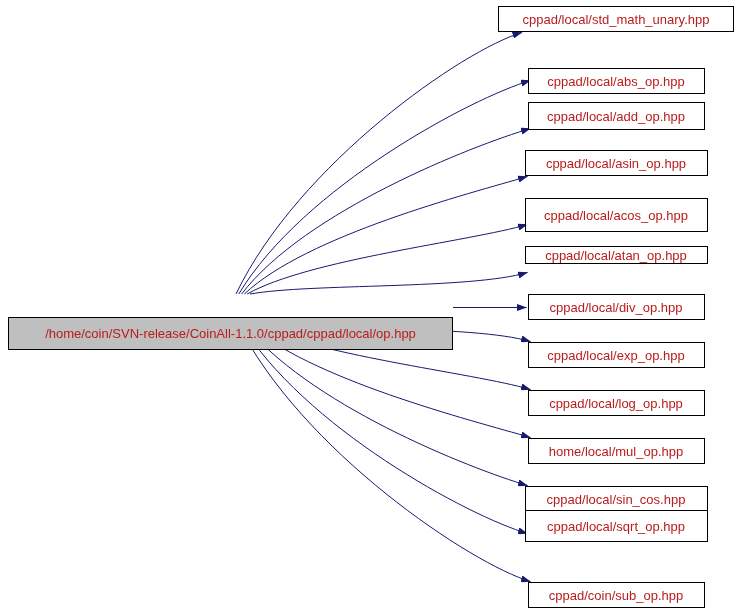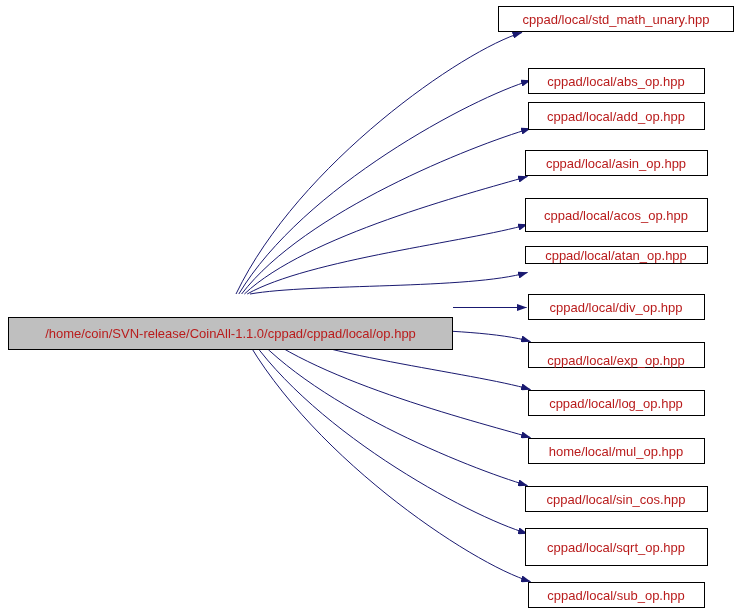--- a/index.html
+++ b/index.html
@@ -90,32 +90,32 @@
       </div>
       <div class="node" style="left: 524.5px; top: 198px; width: 183px; height: 34px; background: rgb(255, 255, 255); border-color: rgb(0, 0, 0);">
         <span>cppad/local/acos_op.hpp</span>
       </div>
       <div class="node" style="left: 524.5px; top: 246px; width: 183px; height: 18px; background: rgb(255, 255, 255); border-color: rgb(0, 0, 0);">
         <span>cppad/local/atan_op.hpp</span>
       </div>
       <div class="node" style="left: 527.5px; top: 294px; width: 177px; height: 26px; background: rgb(255, 255, 255); border-color: rgb(0, 0, 0);">
         <span>cppad/local/div_op.hpp</span>
       </div>
-      <div class="node" style="left: 527.5px; top: 342px; width: 177px; height: 26px; background: rgb(255, 255, 255); border-color: rgb(0, 0, 0); align-items: flex-end;">
+      <div class="node" style="left: 527.5px; top: 342px; width: 177px; height: 26px; background: rgb(255, 255, 255); border-color: rgb(0, 0, 0);">
         <span>cppad/local/exp_op.hpp</span>
       </div>
       <div class="node" style="left: 527.5px; top: 390px; width: 177px; height: 26px; background: rgb(255, 255, 255); border-color: rgb(0, 0, 0);">
         <span>cppad/local/log_op.hpp</span>
       </div>
       <div class="node" style="left: 527.5px; top: 438px; width: 177px; height: 26px; background: rgb(255, 255, 255); border-color: rgb(0, 0, 0);">
         <span>home/local/mul_op.hpp</span>
       </div>
       <div class="node" style="left: 524.5px; top: 486px; width: 183px; height: 26px; background: rgb(255, 255, 255); border-color: rgb(0, 0, 0); justify-content: center;">
         <span>cppad/local/sin_cos.hpp</span>
       </div>
-      <div class="node" style="left: 524.5px; top: 528px; width: 183px; height: 38px; background: rgb(255, 255, 255); border-color: rgb(0, 0, 0);">
+      <div class="node" style="left: 524.5px; top: 510px; width: 183px; height: 32px; background: rgb(255, 255, 255); border-color: rgb(0, 0, 0);">
         <span>cppad/local/sqrt_op.hpp</span>
       </div>
       <div class="node" style="left: 527.5px; top: 582px; width: 177px; height: 26px; background: rgb(255, 255, 255); border-color: rgb(0, 0, 0);">
-        <span>cppad/local/sub_op.hpp</span>
+        <span>cppad/coin/sub_op.hpp</span>
       </div>
     </div>
 </div>
 
 </body></html>

